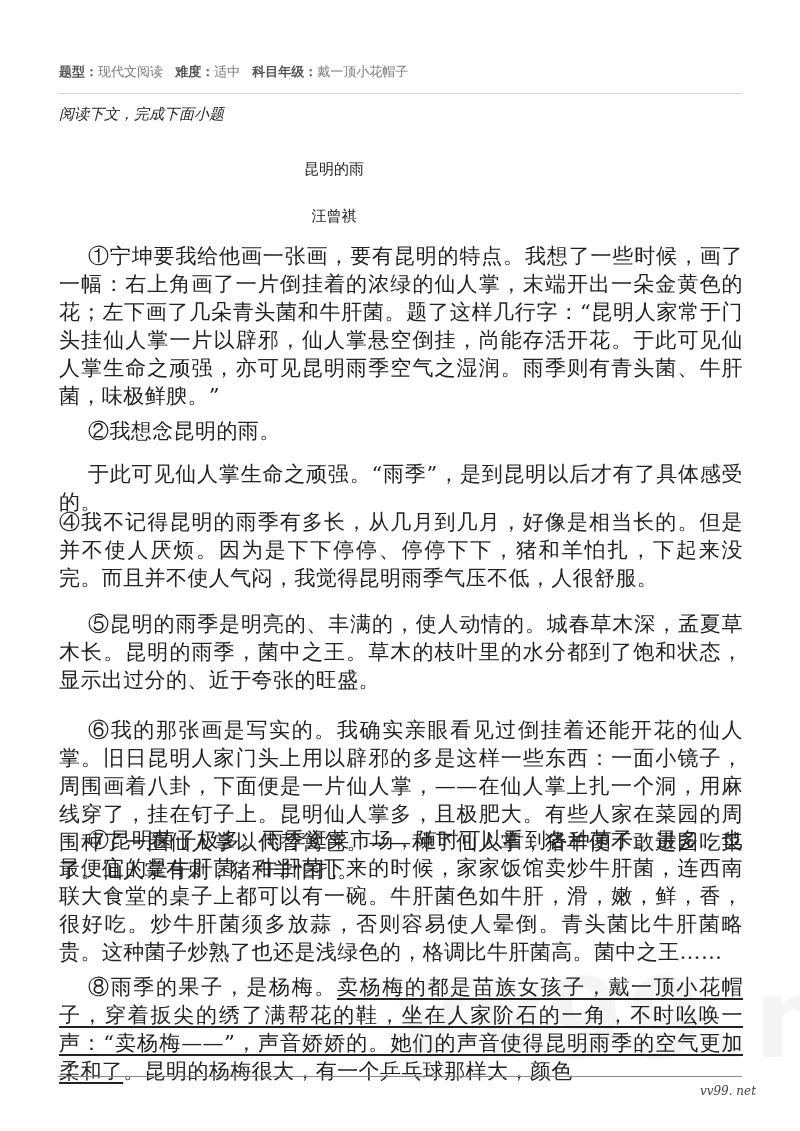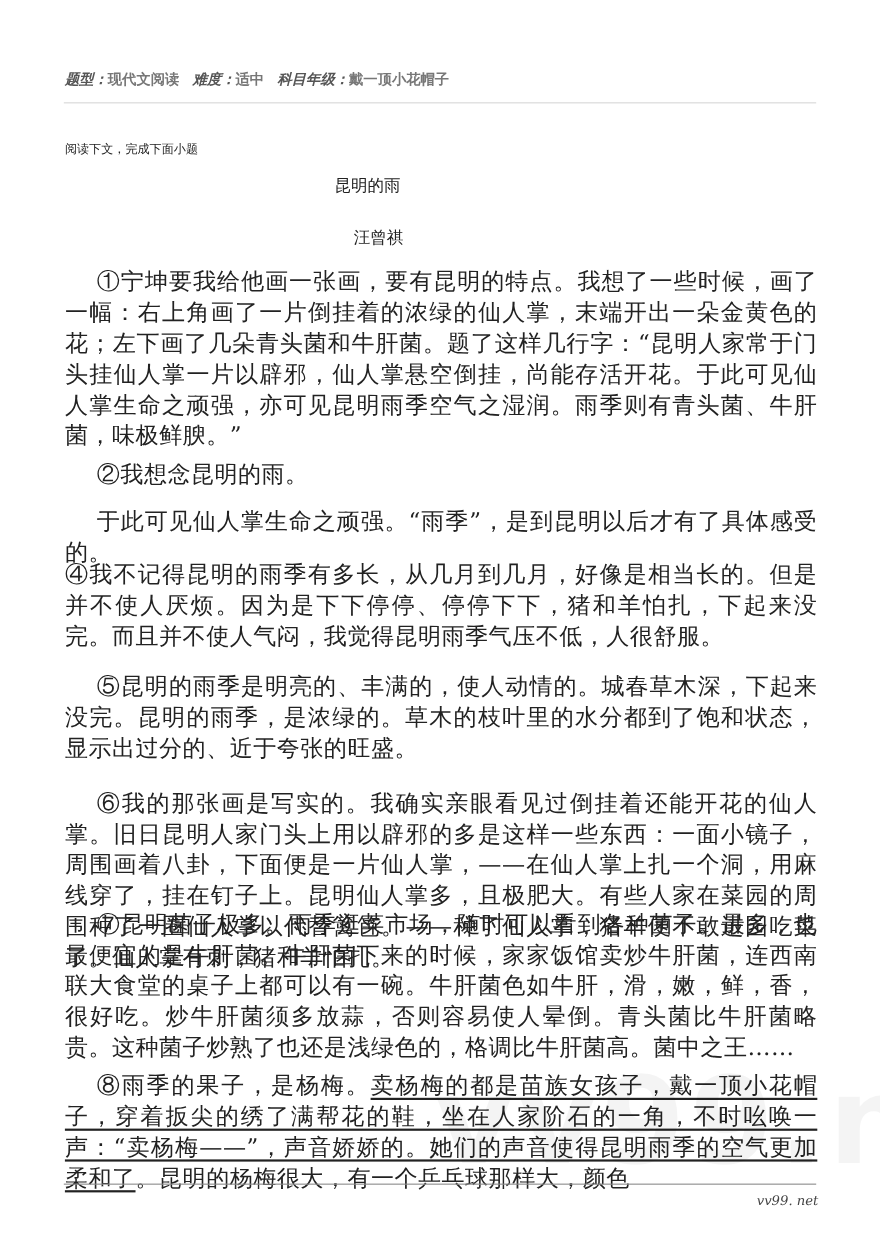--- a/index.html
+++ b/index.html
@@ -6,47 +6,47 @@
     body {
       width: 800px; height: 1131px; position: relative; overflow: hidden;
       font-family: "DejaVu Serif", "Liberation Serif", serif;
       color: #222;
     }
     .meta {
       position: absolute; left: 59px; top: 63px;
       font-family: "DejaVu Sans", "Liberation Sans", sans-serif;
       font-size: 13px; color: #777; white-space: nowrap;
     }
-    .meta .k { font-weight: bold; color: #555; font-style: italic; }
-    .meta .v { margin-right: 8px; font-weight: bold; }
+    .meta .k { font-weight: bold; color: #555; }
+    .meta .v { margin-right: 8px; }
     .hr-top {
       position: absolute; left: 58px; top: 93px; width: 684px; height: 1px; background: #d6d6d6;
     }
-    .intro { position: absolute; left: 59px; top: 128px; font-size: 11px; }
+    .intro { position: absolute; left: 59px; top: 105px; font-size: 15px; font-style: italic; }
     .title { position: absolute; left: 0; width: 668px; text-align: center; font-size: 15px; }
     .title.t1 { top: 160px; }
-    .title.t2 { top: 207px; padding-left: 10px; }
+    .title.t2 { top: 207px; }
     .para {
       position: absolute; left: 59px; width: 684px;
       font-size: 21px; line-height: 28px; letter-spacing: 0.4px;
       text-align: justify;
     }
     .para.indent { text-indent: 29px; }
     .u { text-decoration: underline; text-underline-offset: 4px; }
     .watermark {
       position: absolute; left: 395px; top: 955px;
       font-family: "DejaVu Sans", "Liberation Sans", sans-serif;
       font-size: 110px; font-weight: bold; color: rgba(0,0,0,0.045);
       letter-spacing: 4px; pointer-events: none; white-space: nowrap;
     }
     .hr-bottom {
       position: absolute; left: 58px; top: 1076px; width: 684px; height: 1px; background: #8a8a8a;
     }
     .footer {
-      position: absolute; right: 56px; top: 1084px;
+      position: absolute; right: 44px; top: 1084px;
       font-family: "DejaVu Serif", "Liberation Serif", serif; font-style: italic;
       font-size: 12px; color: #444; margin-left: 14px;
     }
   </style>
 </head>
 <body>
 
 <div class="meta">
   <span class="k">题型：</span><span class="v">现代文阅读</span>
   <span class="k">难度：</span><span class="v">适中</span>
@@ -55,21 +55,21 @@
 <div class="hr-top"></div>
 
 <div class="intro">阅读下文，完成下面小题</div>
 <div class="title t1">昆明的雨</div>
 <div class="title t2">汪曾祺</div>
 
 <div class="para indent" style="top:242px;">①宁坤要我给他画一张画，要有昆明的特点。我想了一些时候，画了一幅：右上角画了一片倒挂着的浓绿的仙人掌，末端开出一朵金黄色的花；左下画了几朵青头菌和牛肝菌。题了这样几行字：“昆明人家常于门头挂仙人掌一片以辟邪，仙人掌悬空倒挂，尚能存活开花。于此可见仙人掌生命之顽强，亦可见昆明雨季空气之湿润。雨季则有青头菌、牛肝菌，味极鲜腴。”</div>
 <div class="para indent" style="top:417px;">②我想念昆明的雨。</div>
 <div class="para indent" style="top:460px;">于此可见仙人掌生命之顽强。“雨季”，是到昆明以后才有了具体感受的。</div>
 <div class="para" style="top:508px;">④我不记得昆明的雨季有多长，从几月到几月，好像是相当长的。但是并不使人厌烦。因为是下下停停、停停下下，猪和羊怕扎，下起来没完。而且并不使人气闷，我觉得昆明雨季气压不低，人很舒服。</div>
-<div class="para indent" style="top:610px;">⑤昆明的雨季是明亮的、丰满的，使人动情的。城春草木深，下起来没完。昆明的雨季，是浓绿的。草木的枝叶里的水分都到了饱和状态，显示出过分的、近于夸张的旺盛。</div>
+<div class="para indent" style="top:610px;">⑤昆明的雨季是明亮的、丰满的，使人动情的。城春草木深，孟夏草木长。昆明的雨季，菌中之王。草木的枝叶里的水分都到了饱和状态，显示出过分的、近于夸张的旺盛。</div>
 <div class="para indent" style="top:716px;">⑥我的那张画是写实的。我确实亲眼看见过倒挂着还能开花的仙人掌。旧日昆明人家门头上用以辟邪的多是这样一些东西：一面小镜子，周围画着八卦，下面便是一片仙人掌，——在仙人掌上扎一个洞，用麻线穿了，挂在钉子上。昆明仙人掌多，且极肥大。有些人家在菜园的周围种了一圈仙人掌以代替篱笆。——种了仙人掌，猪羊便不敢进园吃菜了。仙人掌有刺，猪和羊怕扎。</div>
 <div class="para indent" style="top:826px;">⑦昆明菌子极多。雨季逛菜市场，随时可以看到各种菌子。最多，也最便宜的是牛肝菌。牛肝菌下来的时候，家家饭馆卖炒牛肝菌，连西南联大食堂的桌子上都可以有一碗。牛肝菌色如牛肝，滑，嫩，鲜，香，很好吃。炒牛肝菌须多放蒜，否则容易使人晕倒。青头菌比牛肝菌略贵。这种菌子炒熟了也还是浅绿色的，格调比牛肝菌高。菌中之王……</div>
 <div class="para indent" style="top:973px;"><span>⑧雨季的果子，是杨梅。</span><span class="u">卖杨梅的都是苗族女孩子，戴一顶小花帽子，穿着扳尖的绣了满帮花的鞋，坐在人家阶石的一角，不时吆唤一声：“卖杨梅——”，声音娇娇的。她们的声音使得昆明雨季的空气更加柔和了</span><span>。昆明的杨梅很大，有一个乒乓球那样大，颜色</span></div>
 
 <div class="watermark">vv99.net</div>
 
 <div class="hr-bottom"></div>
 <div class="footer">vv99. net</div>
 
 </body></html>

